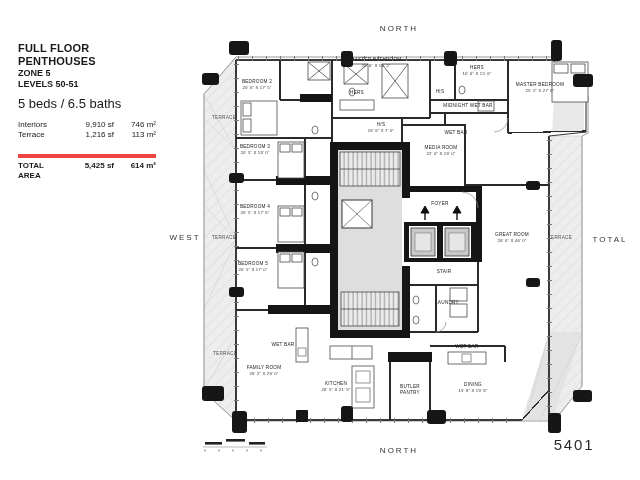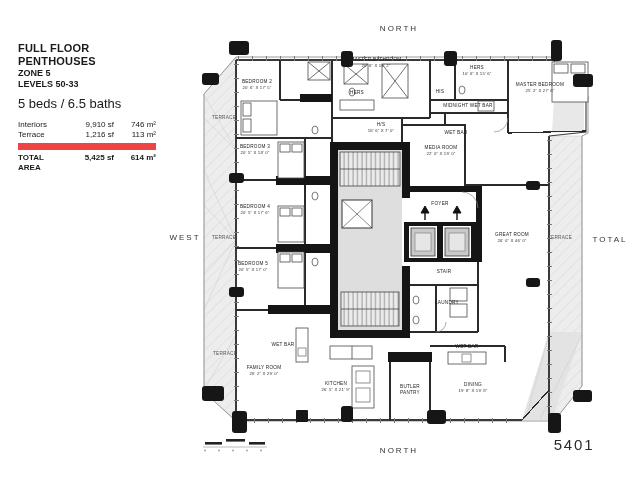--- a/index.html
+++ b/index.html
@@ -7,21 +7,21 @@
          font-family:"Liberation Sans", sans-serif;color:#1a1a1a;}
   #plan-svg{position:absolute;left:0;top:0;}
   
   #title-block{position:absolute;left:18px;top:42px;width:150px;}
   .tb-title{font-size:11px;font-weight:bold;letter-spacing:.2px;line-height:13px;}
   .tb-zone,.tb-levels{font-size:9px;font-weight:bold;line-height:11px;}
   .tb-beds{font-size:13px;margin-top:9px;line-height:10px;}
   #area-table{margin-top:11px;width:138px;font-size:8px;}
   .ar-row{display:grid;grid-template-columns:1fr 48px 42px;line-height:10px;}
   .ar-sf,.ar-m2{text-align:right;}
-  .ar-total{font-weight:bold;border-top:7px solid #ef4444;margin-top:3px;padding-top:3px;}
+  .ar-total{font-weight:bold;border-top:4px solid #ef4444;margin-top:14px;padding-top:3px;}
   
   .compass{position:absolute;transform:translate(-50%,-50%);font-size:8px;letter-spacing:2px;
            color:#333;font-weight:400;}
   #unit-number{position:absolute;transform:translate(-50%,-50%);font-size:15px;letter-spacing:1.8px;
            color:#2b2b2b;font-weight:400;}
   
   #plan-labels{position:absolute;left:0;top:0;width:640px;height:480px;pointer-events:none;}
   .room-label{position:absolute;transform:translate(-50%,-50%) scale(.78);transform-origin:center;
               text-align:center;color:#222;white-space:pre-line;}
   .rl-name{font-size:6px;letter-spacing:.3px;line-height:7px;}
@@ -272,21 +272,21 @@
         <circle cx="219" cy="450.5" r="0.9" fill="#999"></circle>
       <circle cx="233" cy="450.5" r="0.9" fill="#999"></circle>
         <circle cx="247" cy="450.5" r="0.9" fill="#999"></circle>
       <circle cx="261" cy="450.5" r="0.9" fill="#999"></circle>
     </g>
   </svg>
 
   <div id="title-block">
     <div class="tb-title">FULL FLOOR PENTHOUSES</div>
     <div class="tb-zone">ZONE 5</div>
-    <div class="tb-levels">LEVELS 50-33</div>
+    <div class="tb-levels">LEVELS 50-51</div>
     <div class="tb-beds">5 beds / 6.5 baths</div>
     <div id="area-table">
       <div class="ar-row">
         <span class="ar-label">Interiors</span>
         <span class="ar-sf">9,910 sf</span>
         <span class="ar-m2">746 m²</span>
       </div>
       <div class="ar-row">
         <span class="ar-label">Terrace</span>
         <span class="ar-sf">1,216 sf</span>

